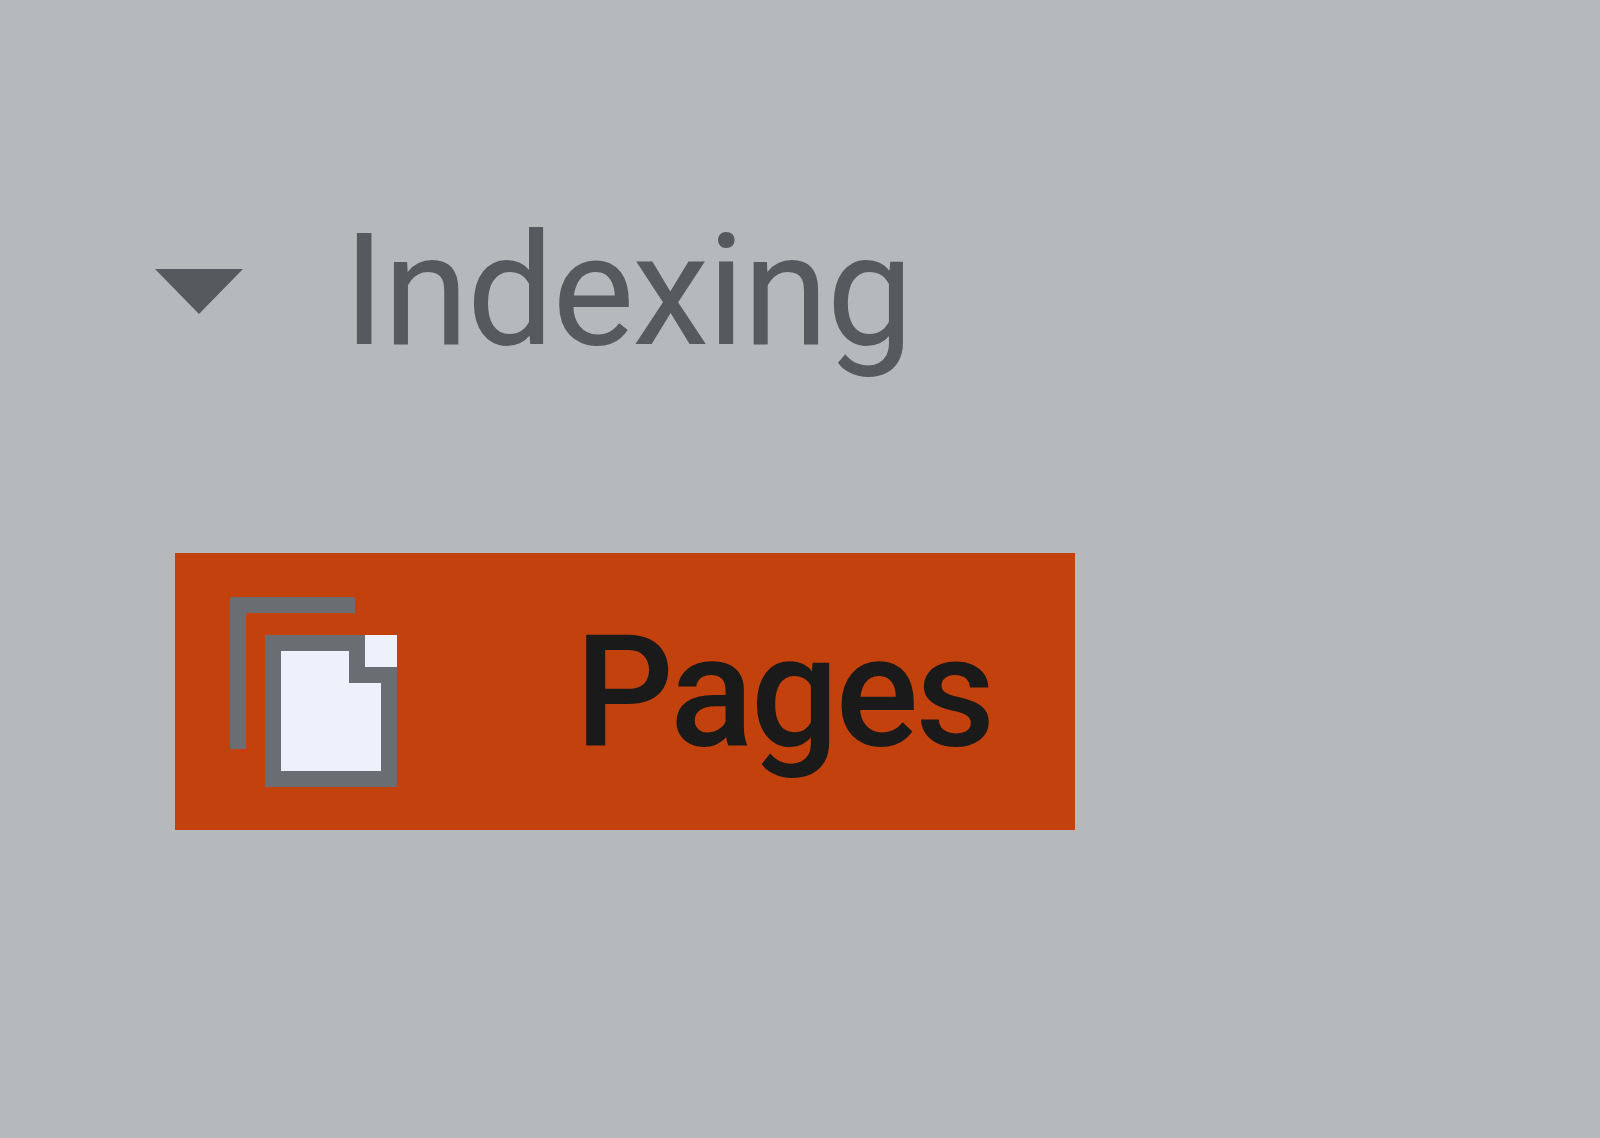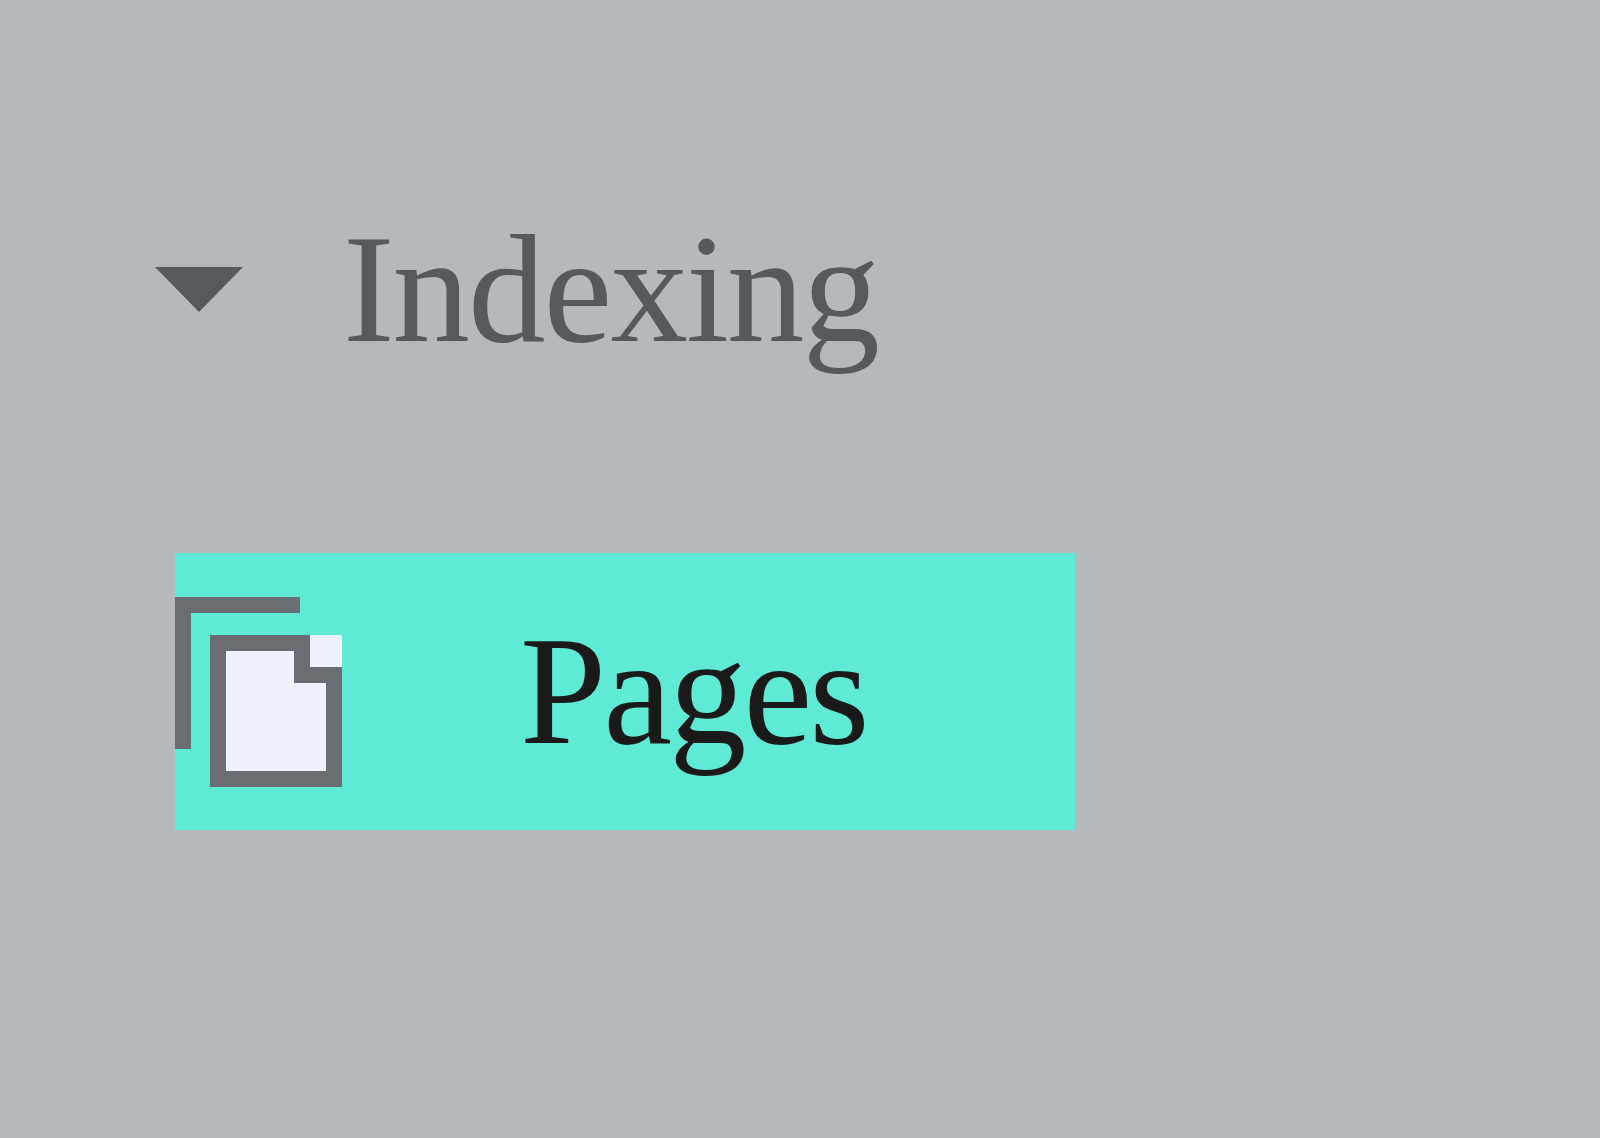--- a/index.html
+++ b/index.html
@@ -1,19 +1,18 @@
 <!DOCTYPE html>
 <html><head>
   <meta charset="utf-8">
   <style>
     * {
       margin: 0;
       padding: 0;
       box-sizing: border-box;
-      font-family: Liberation Serif, serif;
     }
     
     body {
       width: 1600px;
       height: 1138px;
       background-color: #b5b9bc;
       font-family: -apple-system, BlinkMacSystemFont, "Segoe UI", Roboto, Helvetica, Arial, sans-serif;
       position: relative;
       overflow: hidden;
     }
@@ -42,23 +41,24 @@
       color: #56595d;
       letter-spacing: -2px;
     }
     
     .sidebar-item-selected {
       position: absolute;
       top: 553px;
       left: 175px;
       width: 900px;
       height: 277px;
-      background-color: #5eead4;
+      background-color: #c2410c;
       display: flex;
       align-items: center;
+      padding-left: 55px;
       gap: 175px;
       cursor: pointer;
     }
     
     .pages-icon-wrapper {
       width: 170px;
       height: 190px;
       position: relative;
     }
     

